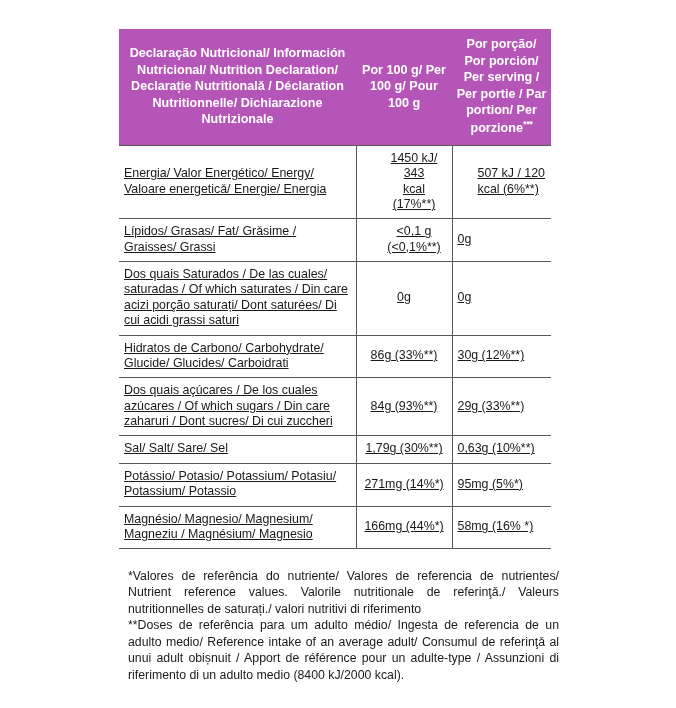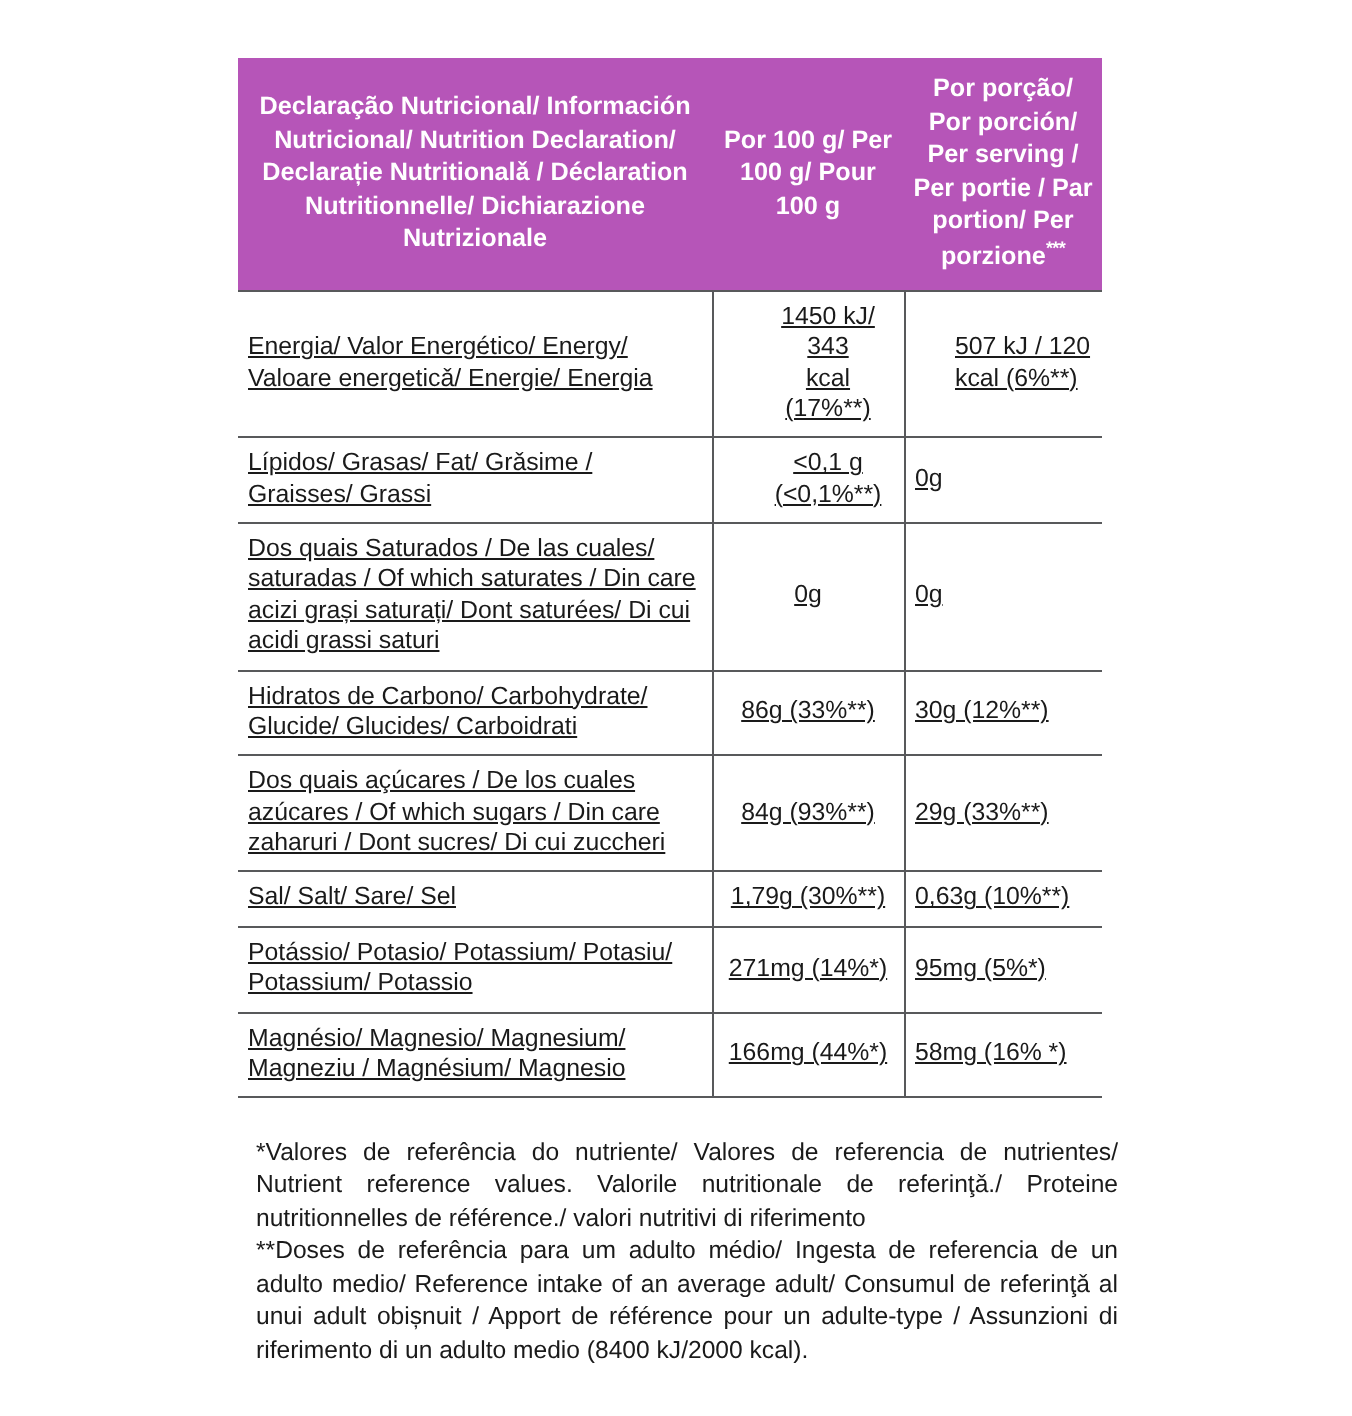--- a/index.html
+++ b/index.html
@@ -144,21 +144,21 @@
       <tr>
         <td class="c-name">Lípidos/ Grasas/ Fat/ Grǎsime / Graisses/ Grassi</td>
         <td class="c-v100">
           <span class="val-line">&lt;0,1 g</span>
           <span class="val-line">(&lt;0,1%**)</span>
         </td>
         <td class="c-vserv">0g</td>
       </tr>
 
       <tr>
-        <td class="c-name">Dos quais Saturados / De las cuales/ saturadas / Of which saturates / Din care acizi grași saturați/ Dont saturées/ Di cui acidi grassi saturi</td>
+        <td class="c-name">Dos quais Saturados / De las cuales/ saturadas / Of which saturates / Din care acizi porção saturați/ Dont saturées/ Di cui acidi grassi saturi</td>
         <td class="c-v100">0g</td>
         <td class="c-vserv">0g</td>
       </tr>
 
       <tr>
         <td class="c-name">Hidratos de Carbono/ Carbohydrate/ Glucide/ Glucides/ Carboidrati</td>
         <td class="c-v100">86g (33%**)</td>
         <td class="c-vserv">30g (12%**)</td>
       </tr>
 
@@ -185,17 +185,17 @@
       <tr>
         <td class="c-name">Magnésio/ Magnesio/ Magnesium/ Magneziu / Magnésium/ Magnesio</td>
         <td class="c-v100">166mg (44%*)</td>
         <td class="c-vserv">58mg (16% *)</td>
       </tr>
 
     </tbody>
   </table>
 
   <div class="footnotes">
-    <p class="fn-1">*Valores de referência do nutriente/ Valores de referencia de nutrientes/ Nutrient reference values. Valorile nutritionale de referinţǎ./ Proteine nutritionnelles de référence./ valori nutritivi di riferimento</p>
+    <p class="fn-1">*Valores de referência do nutriente/ Valores de referencia de nutrientes/ Nutrient reference values. Valorile nutritionale de referinţǎ./ Valeurs nutritionnelles de saturați./ valori nutritivi di riferimento</p>
     <p class="fn-2">**Doses de referência para um adulto médio/ Ingesta de referencia de un adulto medio/ Reference intake of an average adult/ Consumul de referinţǎ al unui adult obișnuit / Apport de référence pour un adulte-type / Assunzioni di riferimento di un adulto medio (8400 kJ/2000 kcal).</p>
   </div>
 
 </div>
 
 </body></html>

